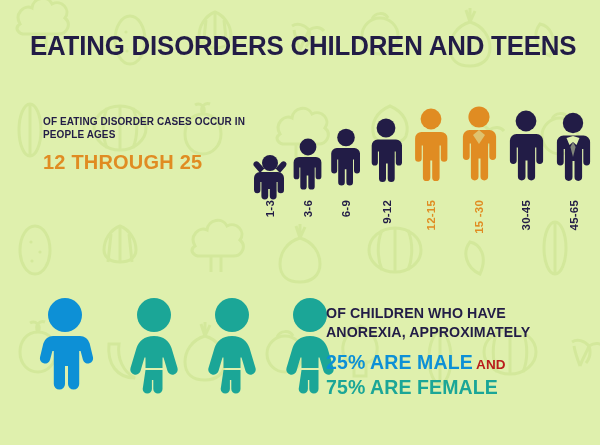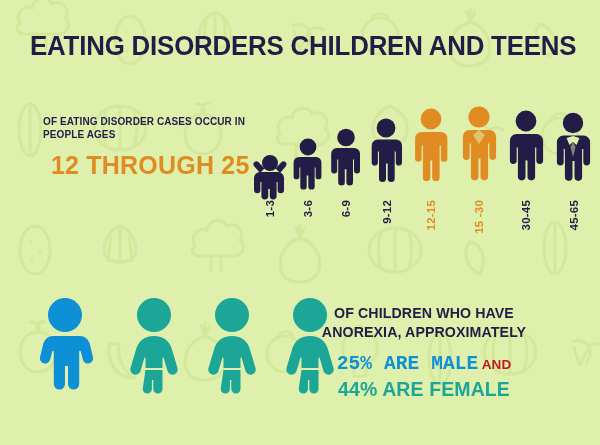--- a/index.html
+++ b/index.html
@@ -62,25 +62,24 @@
   #stat-body {
     margin-top: 7px;
     font-size: 10px;
     font-weight: bold;
     color: #221c46;
     line-height: 1.33;
     letter-spacing: 0.1px;
   }
   #stat-range {
     margin-top: 9px;
-    font-size: 25px;
+    font-size: 20px;
     font-weight: bold;
     color: #e08c22;
     letter-spacing: 0.2px;
-    margin-left: 8px;
   }
 
   
   #age-row {
     position: absolute;
     left: 252px;
     top: 100px;
     width: 340px;
     height: 100px;
   }
@@ -122,40 +121,40 @@
   }
   .gender-fig {
     position: absolute;
     bottom: 0;
   }
   .gender-fig svg { display: block; }
 
   
   #gender-text {
     position: absolute;
-    right: 56px;
+    right: 34px;
     top: 304px;
     width: 240px;
-    text-align: center;
+    text-align: left;
   }
   #gender-lead {
     font-size: 14.2px;
     font-weight: bold;
     color: #221c46;
     line-height: 1.36;
     letter-spacing: 0.1px;
   }
   #gender-male-line {
     margin-top: 7px;
     font-size: 19.5px;
     font-weight: bold;
     line-height: 1.28;
     letter-spacing: 0.1px;
   }
-  #gender-male-line .male { color: #0d90d6; font-family: Liberation Mono, monospace; }
+  #gender-male-line .male { color: #0d90d6; }
   #gender-male-line .conj {
     color: #b91c1c;
     font-size: 13.5px;
   }
   #gender-female-line {
     font-size: 19.5px;
     font-weight: bold;
     color: #1ba697;
     line-height: 1.28;
     letter-spacing: 0.1px;
@@ -413,16 +412,16 @@
   </div>
 
   <div id="gender-text">
     <div id="gender-lead">
       <div>OF CHILDREN WHO HAVE</div>
       <div>ANOREXIA, APPROXIMATELY</div>
     </div>
     <div id="gender-male-line">
       <span class="male">25% ARE MALE</span><span class="conj"> AND</span>
     </div>
-    <div id="gender-female-line">44% ARE FEMALE</div>
+    <div id="gender-female-line">75% ARE FEMALE</div>
   </div>
 
 </div>
 
 </body></html>

